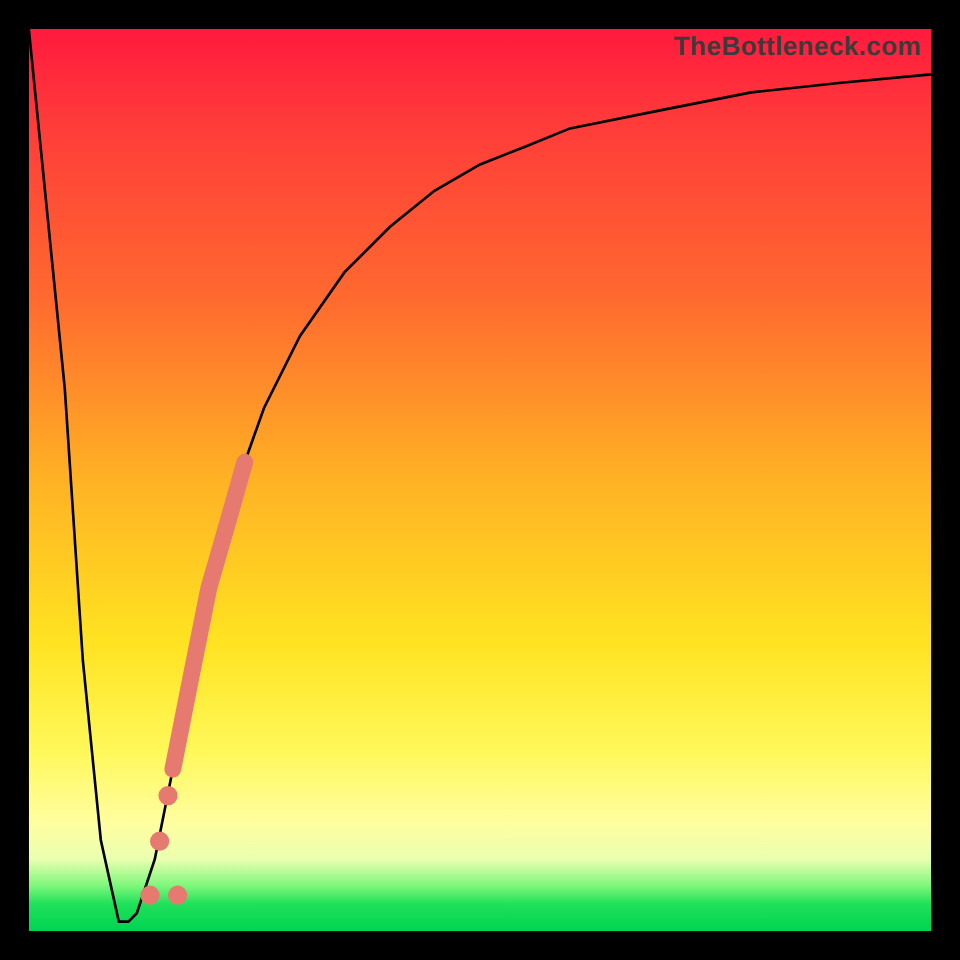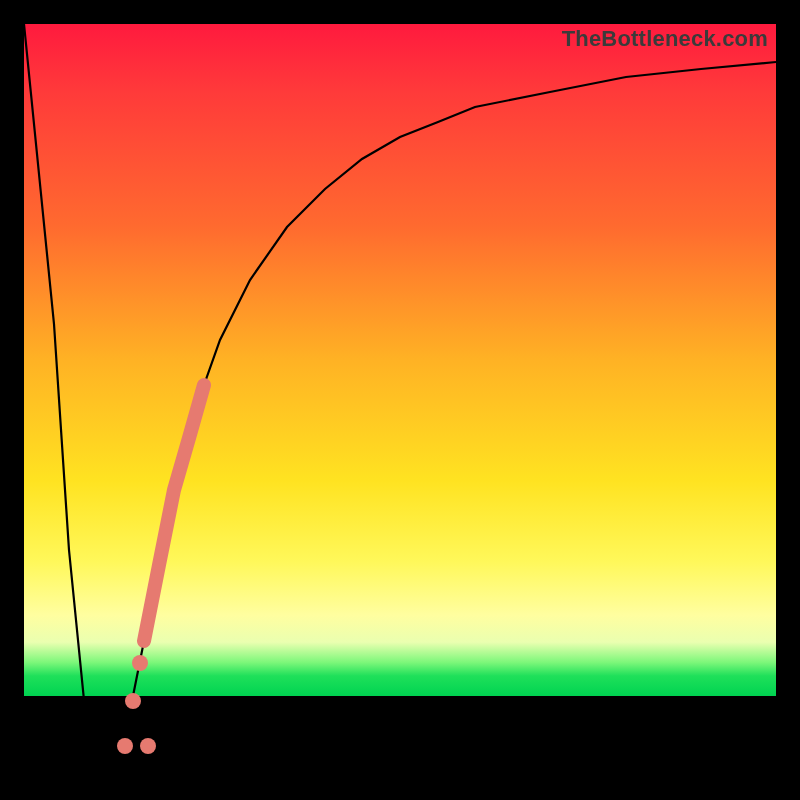--- a/index.html
+++ b/index.html
@@ -15,21 +15,21 @@
     position: relative;
     width: 800px;
     height: 800px;
     background: #000;
   }
   .plot-area {
     position: absolute;
     left: 24px;
     top: 24px;
     width: 752px;
-    height: 672px;
+    height: 752px;
     
     background: linear-gradient(
       to bottom,
       #ff1a3e 0%,
       #ff3a3a 10%,
       #ff6a2f 30%,
       #ffb224 50%,
       #ffe321 68%,
       #fff85a 80%,
       #fffea0 88%,

